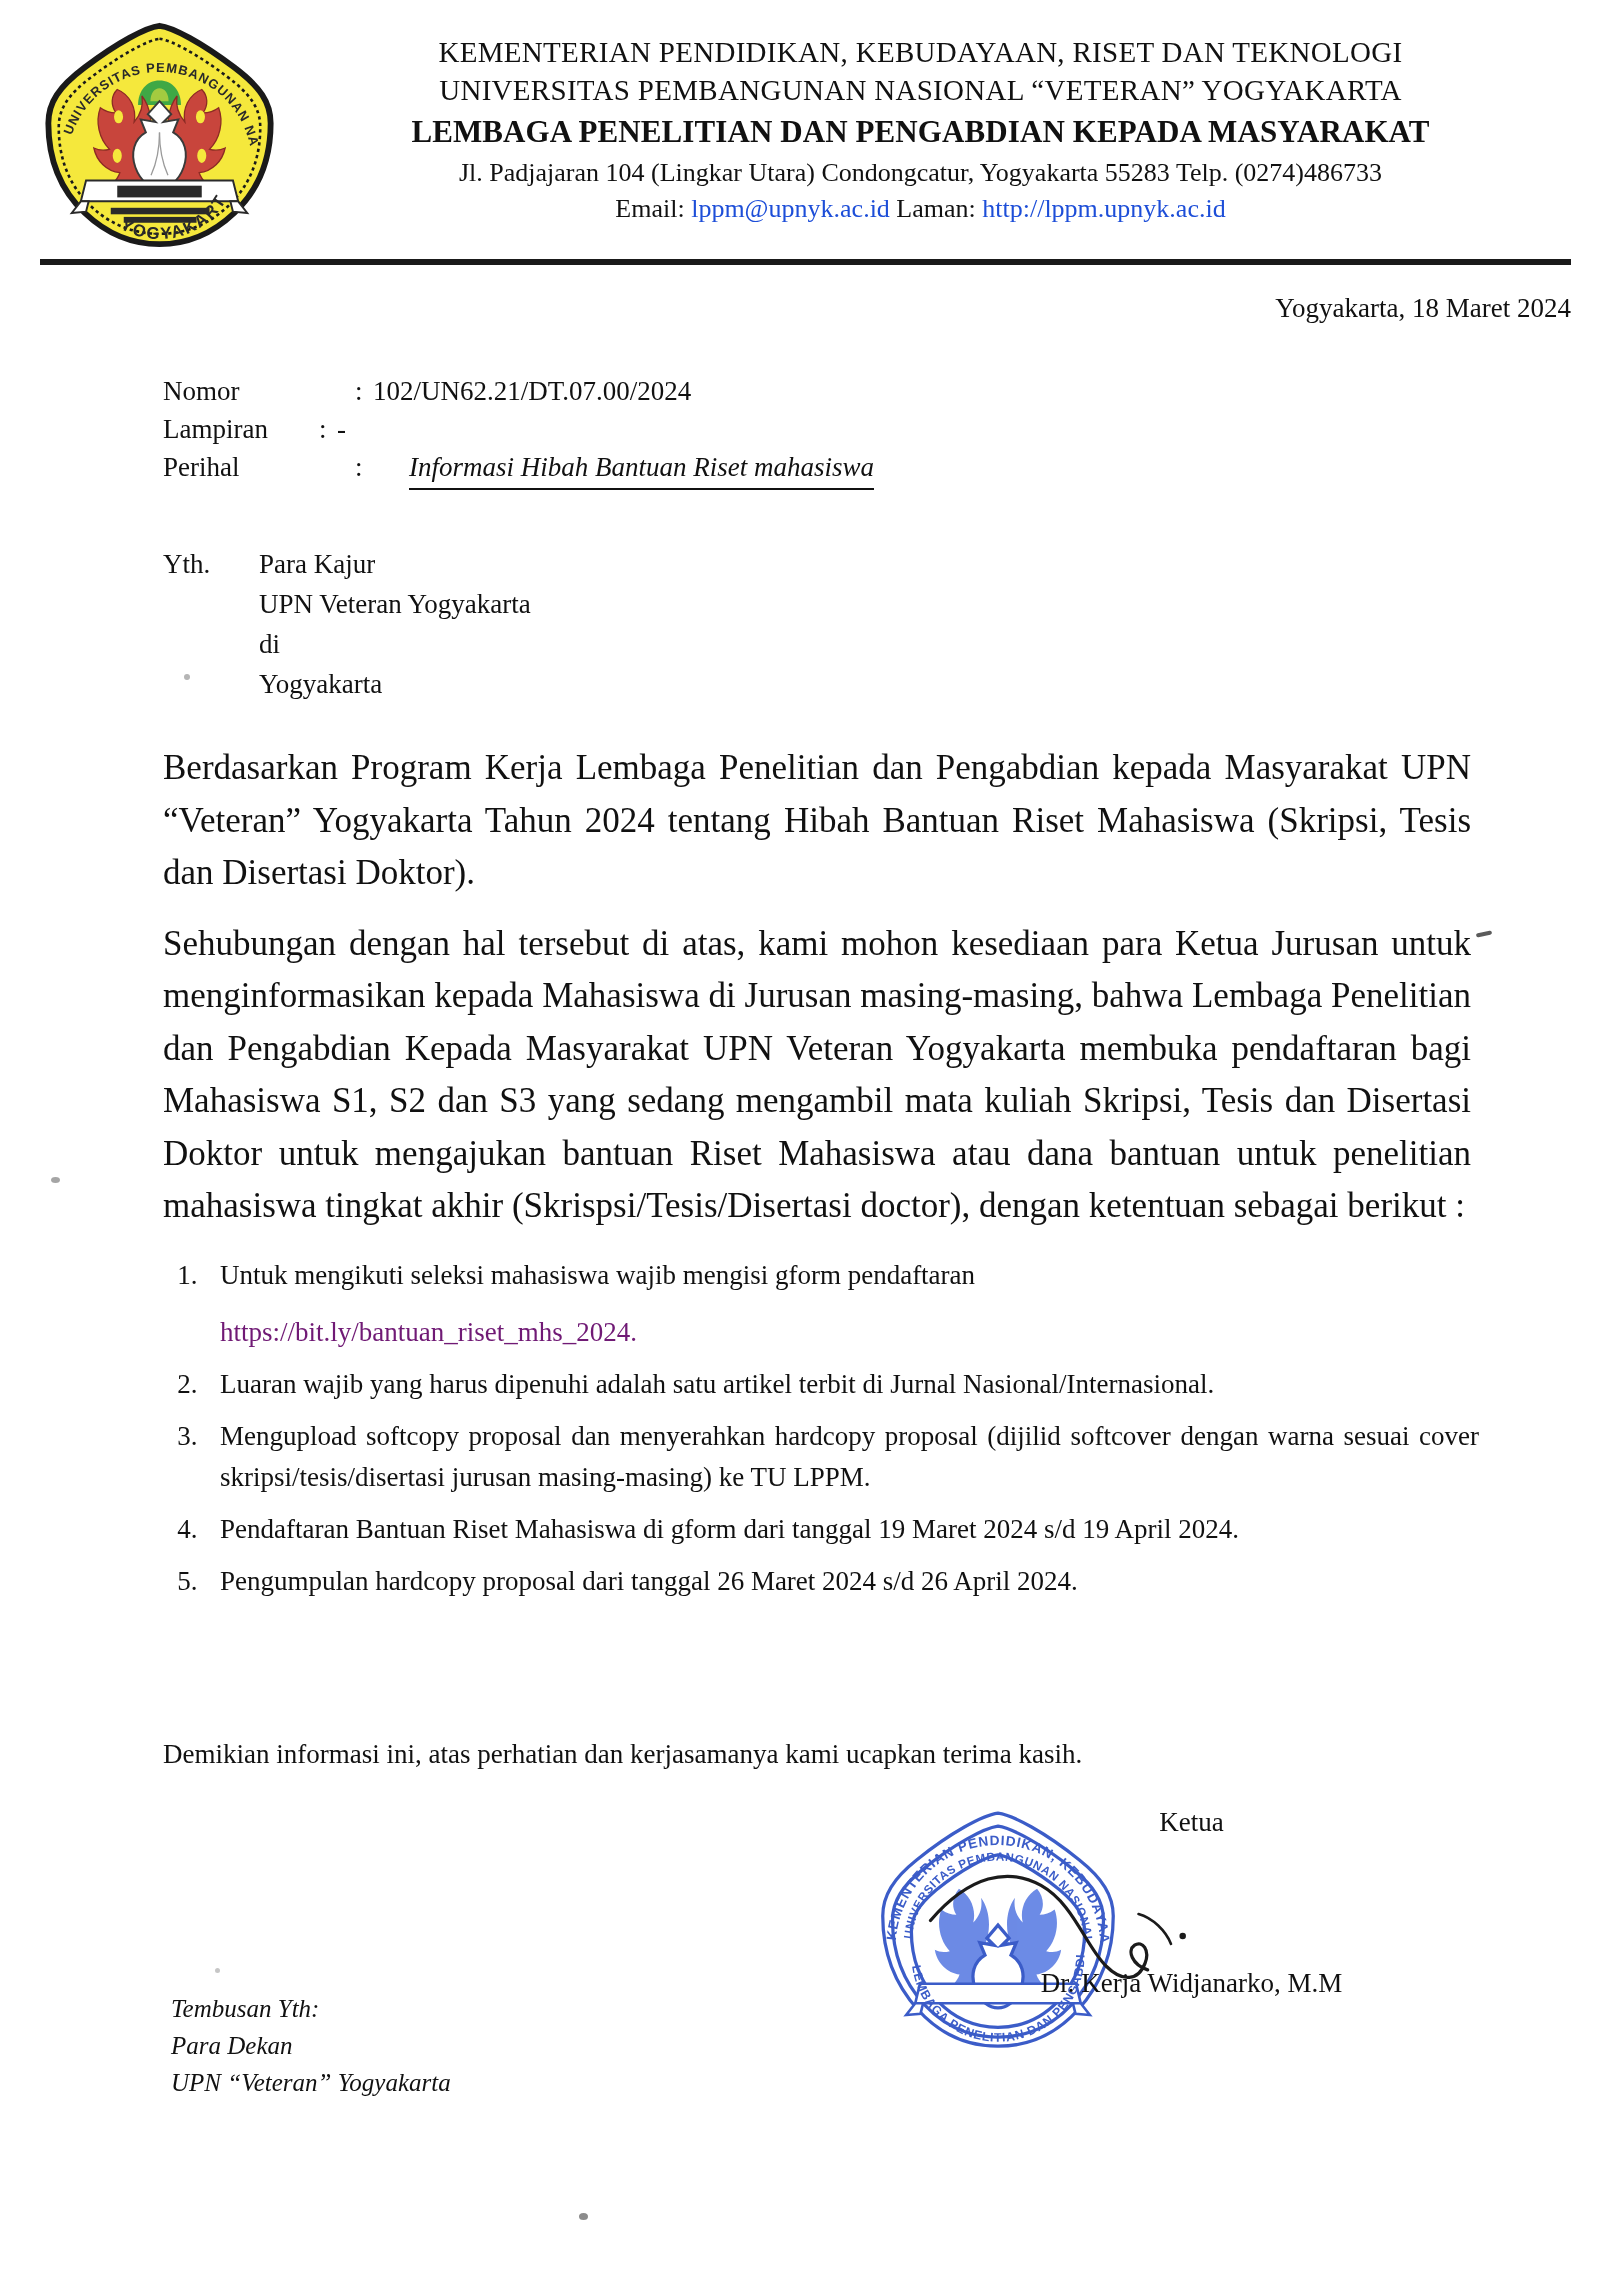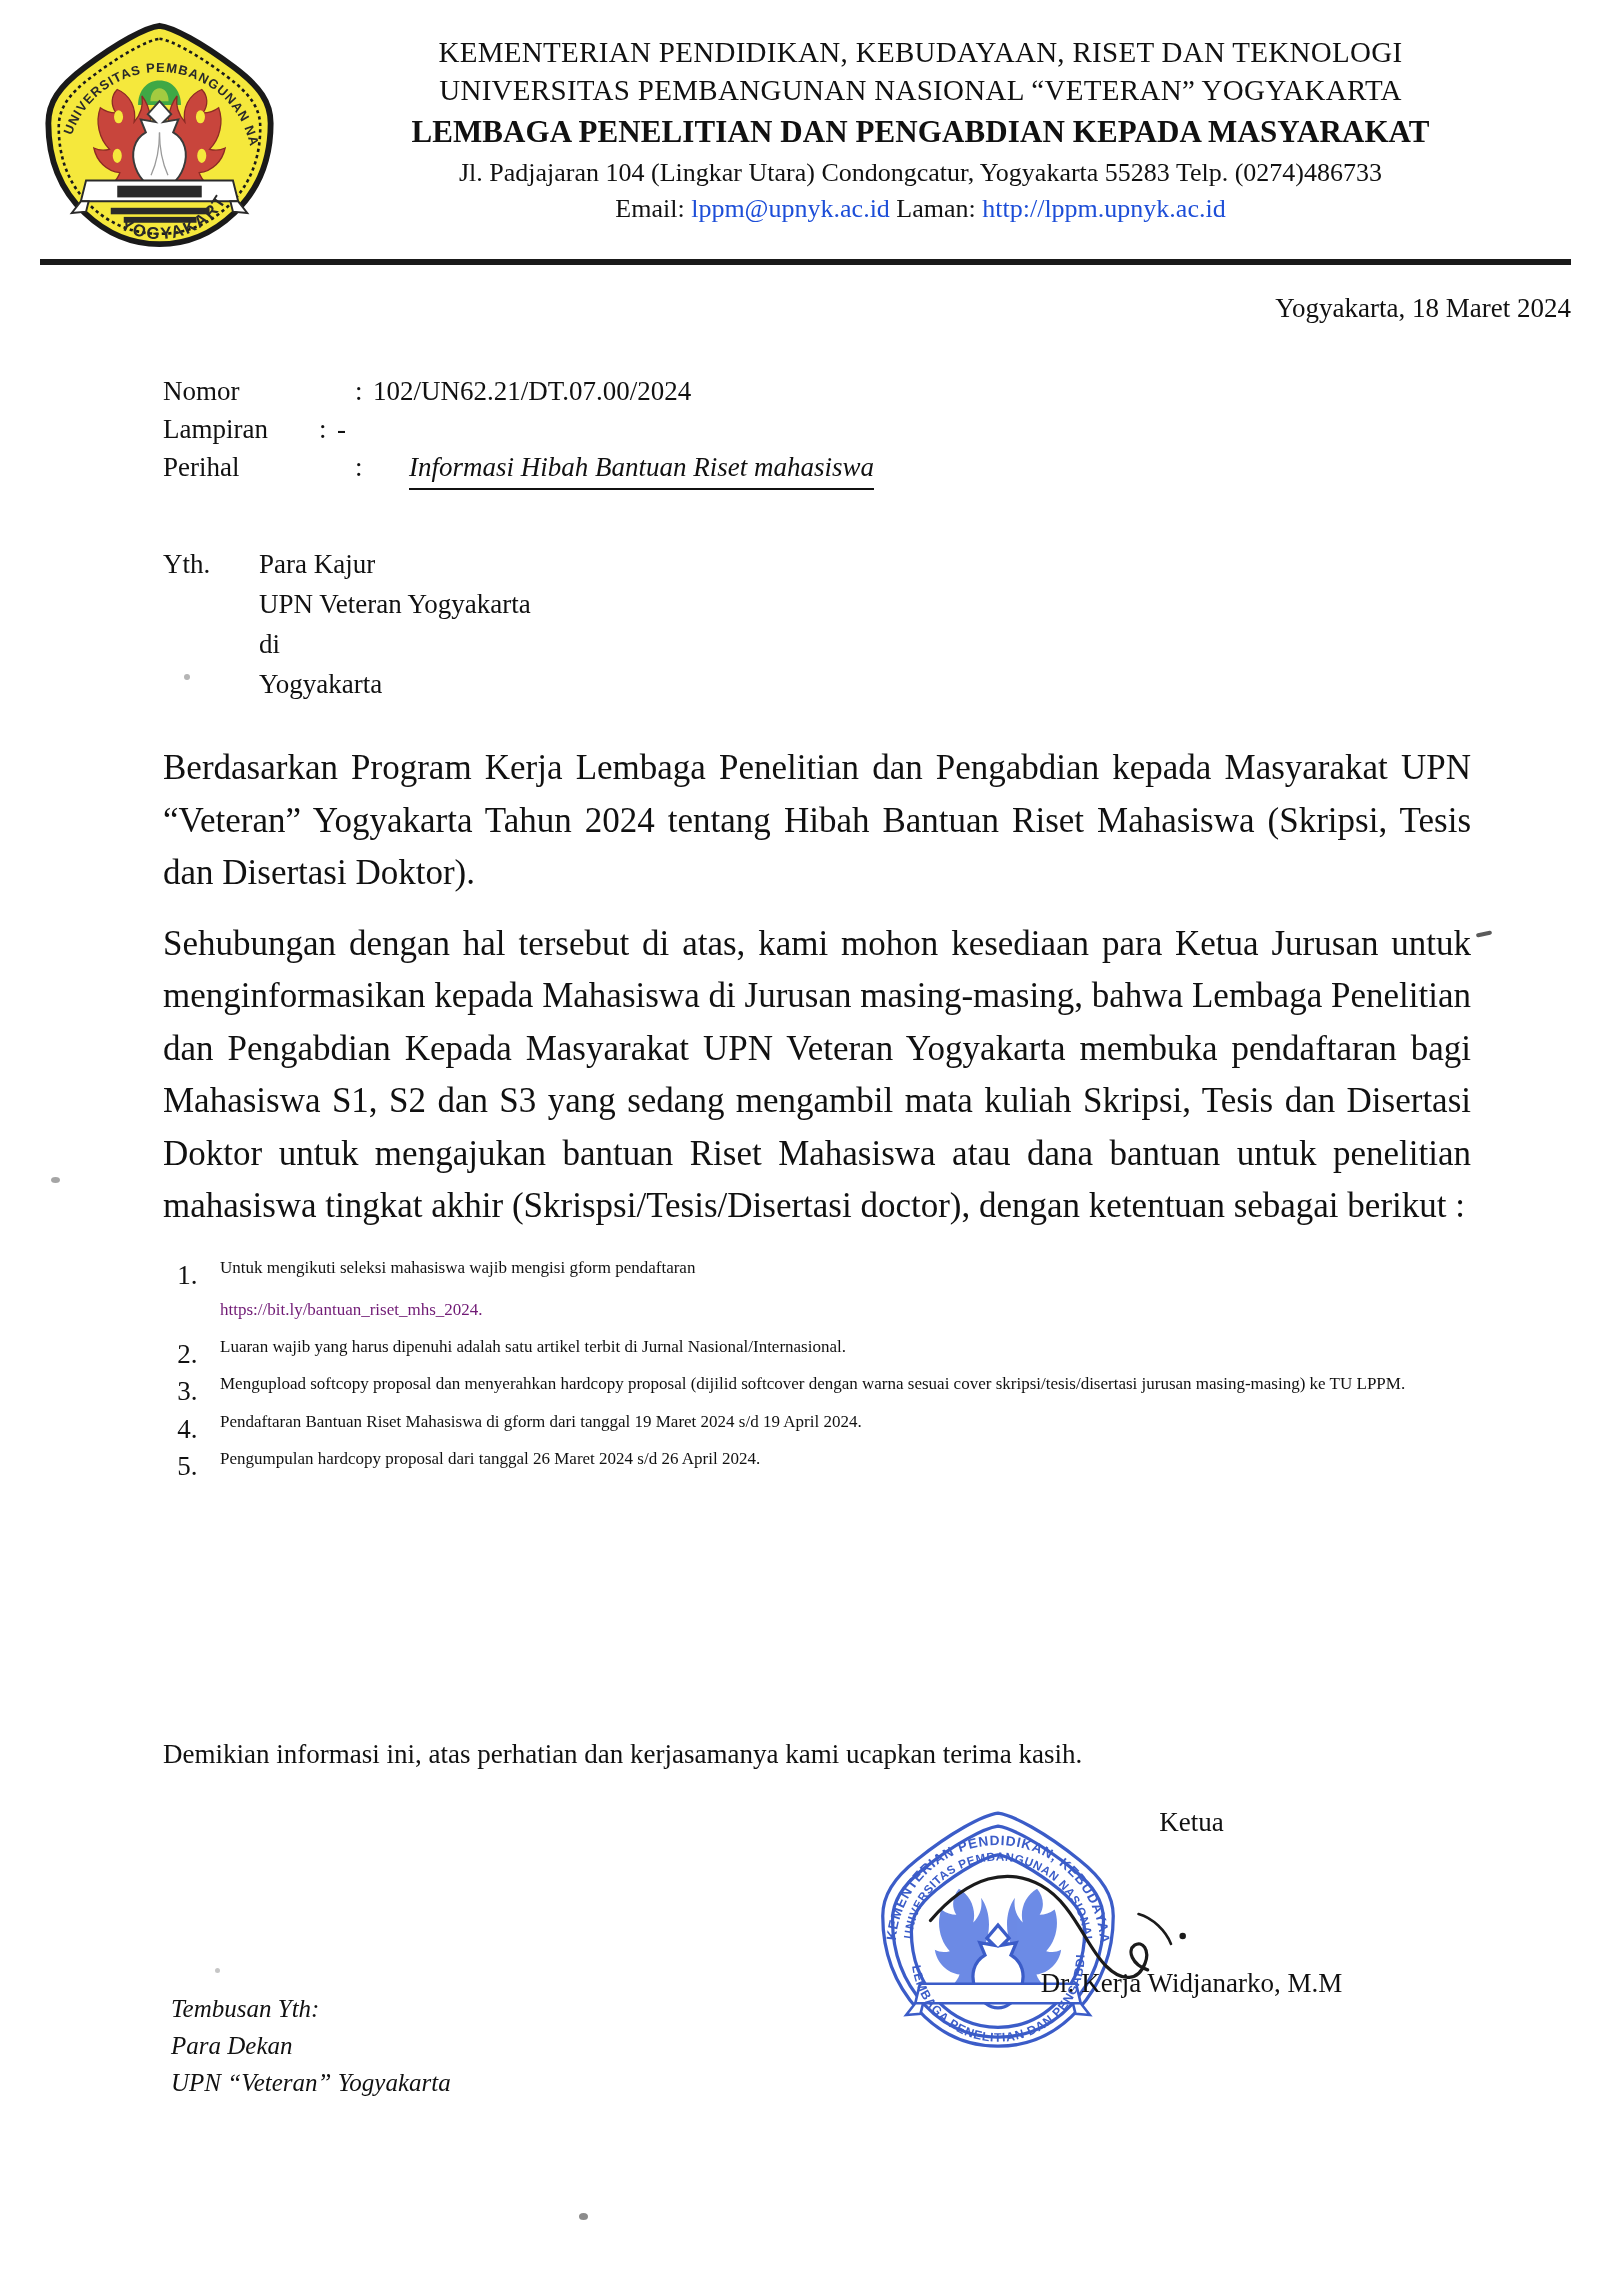--- a/index.html
+++ b/index.html
@@ -144,21 +144,21 @@
   ol.terms {
     margin: 3.9px 0 0 0;
     padding: 0;
     list-style: none;
     counter-reset: term;
   }
   ol.terms > li {
     counter-increment: term;
     position: relative;
     padding-left: 57px;
-    font-size: 17px;
+    font-size: 27px;
     line-height: 1.50;
     text-align: justify;
     text-justify: inter-word;
     margin-bottom: 11.7px;
   }
   ol.terms > li::before {
     content: counter(term) ".";
     position: absolute;
     left: 14.3px;
     top: 0;

